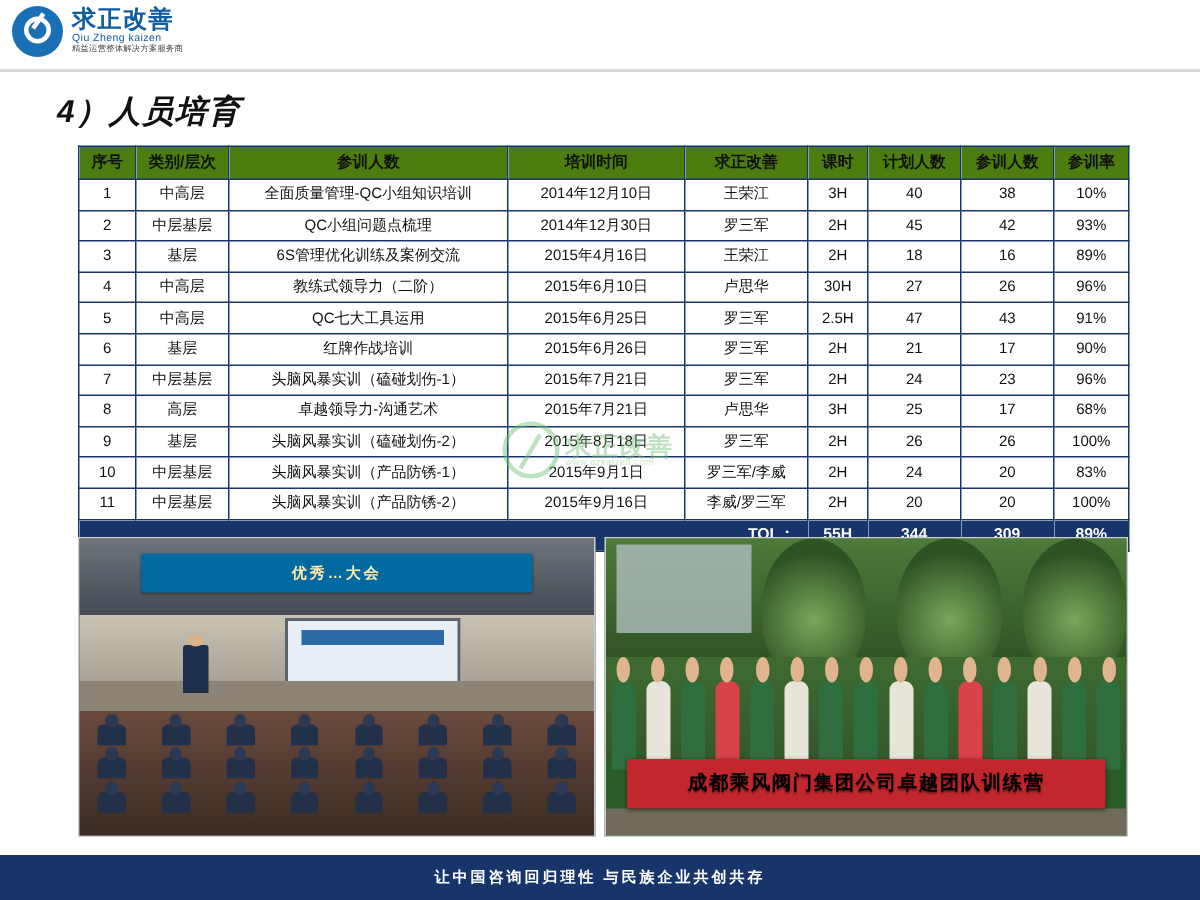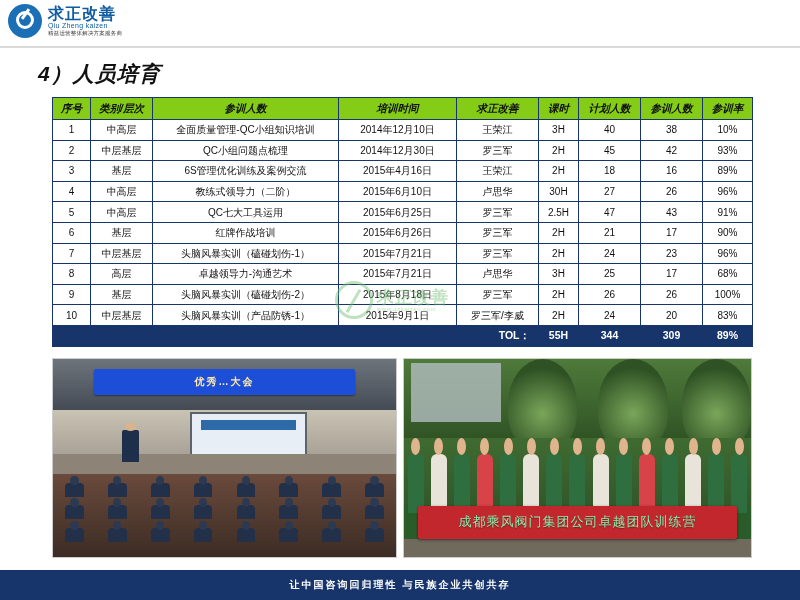--- a/index.html
+++ b/index.html
@@ -124,25 +124,24 @@
     border: 1px solid #17356b;
     text-align: center;
     vertical-align: middle;
     padding: 0;
     height: 19.6px;
     line-height: 1.1;
     white-space: nowrap;
     overflow: hidden;
   }
   table.train thead th {
-    background: #84cc16;
+    background: #4d7c0f;
     font-weight: bold;
     font-size: 10.5px;
     height: 21px;
-    font-style: italic;
   }
   tr.total-row td {
     background: #17356b;
     color: #ffffff;
     font-weight: bold;
     border: 1px solid #17356b;
     font-size: 10.5px;
     height: 20px;
   }
   
@@ -224,21 +223,21 @@
   .aud-ceiling {
     position: absolute; left: 0; top: 0; width: 100%; height: 26%;
     background: linear-gradient(#6e747c, #454b54);
   }
   .aud-wall {
     position: absolute; left: 0; top: 26%; width: 100%; height: 22%;
     background: linear-gradient(#c9c3b4, #a9a296);
   }
   .aud-banner {
     position: absolute; left: 12%; top: 5%; width: 76%; height: 13%;
-    background: #1d4ed8; border-radius: 2px;
+    background: #0369a1; border-radius: 2px;
     color: #ffe9a8; font-size: 10px; font-weight: bold;
     display: flex; align-items: center; justify-content: center;
     letter-spacing: 2px;
     box-shadow: 0 1px 2px rgba(0,0,0,.4);
   }
   .aud-screen {
     position: absolute; left: 40%; top: 27%; width: 33%; height: 20%;
     background: #e8eef5; border: 2px solid #5b636d;
   }
   .aud-screen::after {
@@ -309,21 +308,21 @@
   .person.alt2 { background: #d8434a; }
   .person::after {
     content: ""; position: absolute; left: 22%; top: -26%; width: 56%; height: 28%;
     background: #e0b48d; border-radius: 50%;
   }
   .grp-banner {
     position: absolute; left: 4%; bottom: 9%; width: 92%; height: 17%;
     background: #c1272d;
     border-radius: 2px;
     display: flex; align-items: center; justify-content: center;
-    color: #86efac; font-size: 13px; font-weight: normal; letter-spacing: 1px;
+    color: #000000; font-size: 13px; font-weight: bold; letter-spacing: 1px;
     box-shadow: 0 1px 3px rgba(0,0,0,.5);
     text-shadow: 0 1px 1px rgba(0,0,0,.4);
   }
   .grp-ground {
     position: absolute; left: 0; bottom: 0; width: 100%; height: 9%;
     background: #6f6a5c;
   }
 
   
   .footer {
@@ -490,20 +489,31 @@
         <tr>
           <td>10</td>
           <td>中层基层</td>
           <td>头脑风暴实训（产品防锈-1）</td>
           <td>2015年9月1日</td>
           <td>罗三军/李威</td>
           <td>2H</td>
           <td>24</td>
           <td>20</td>
           <td>83%</td>
+        </tr>
+        <tr>
+          <td>11</td>
+          <td>中层基层</td>
+          <td>头脑风暴实训（产品防锈-2）</td>
+          <td>2015年9月16日</td>
+          <td>李威/罗三军</td>
+          <td>2H</td>
+          <td>20</td>
+          <td>20</td>
+          <td>100%</td>
         </tr>
         <tr class="total-row">
           <td colspan="5" style="text-align:right;padding-right:8px;">TOL：</td>
           <td>55H</td>
           <td>344</td>
           <td>309</td>
           <td>89%</td>
         </tr>
       </tbody>
     </table>

